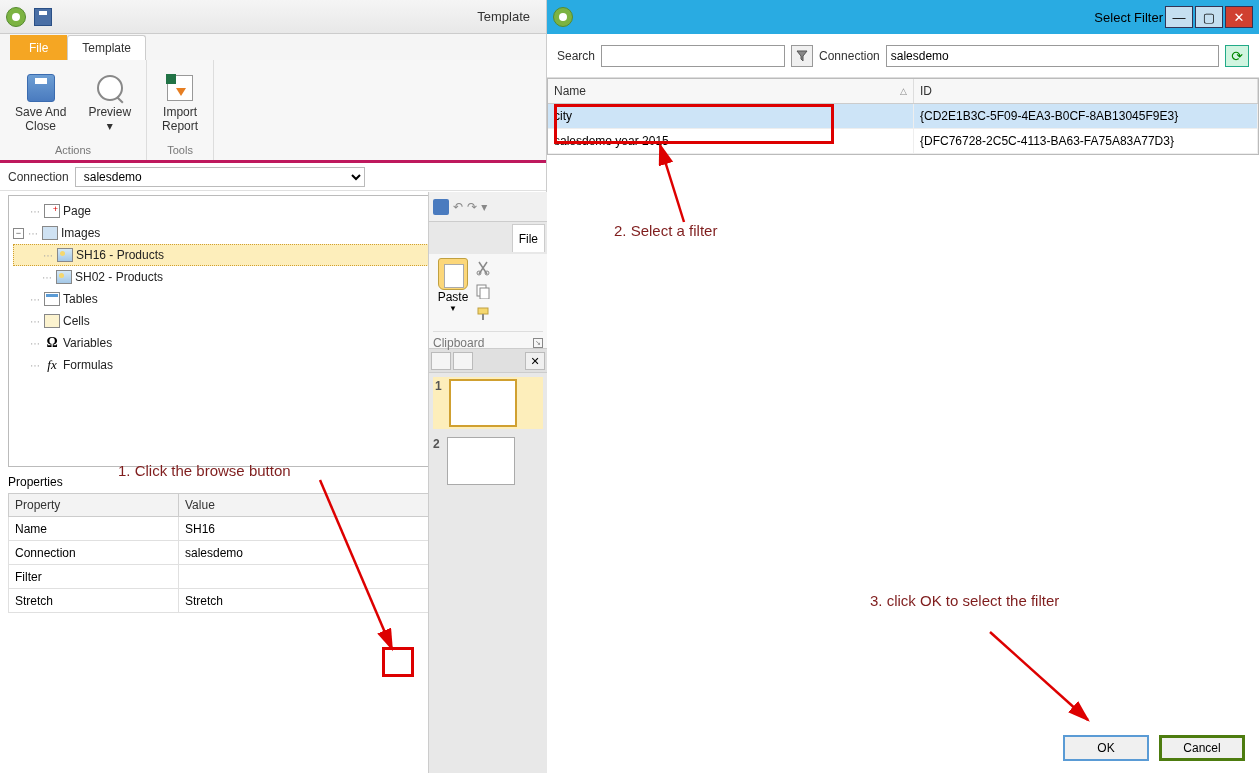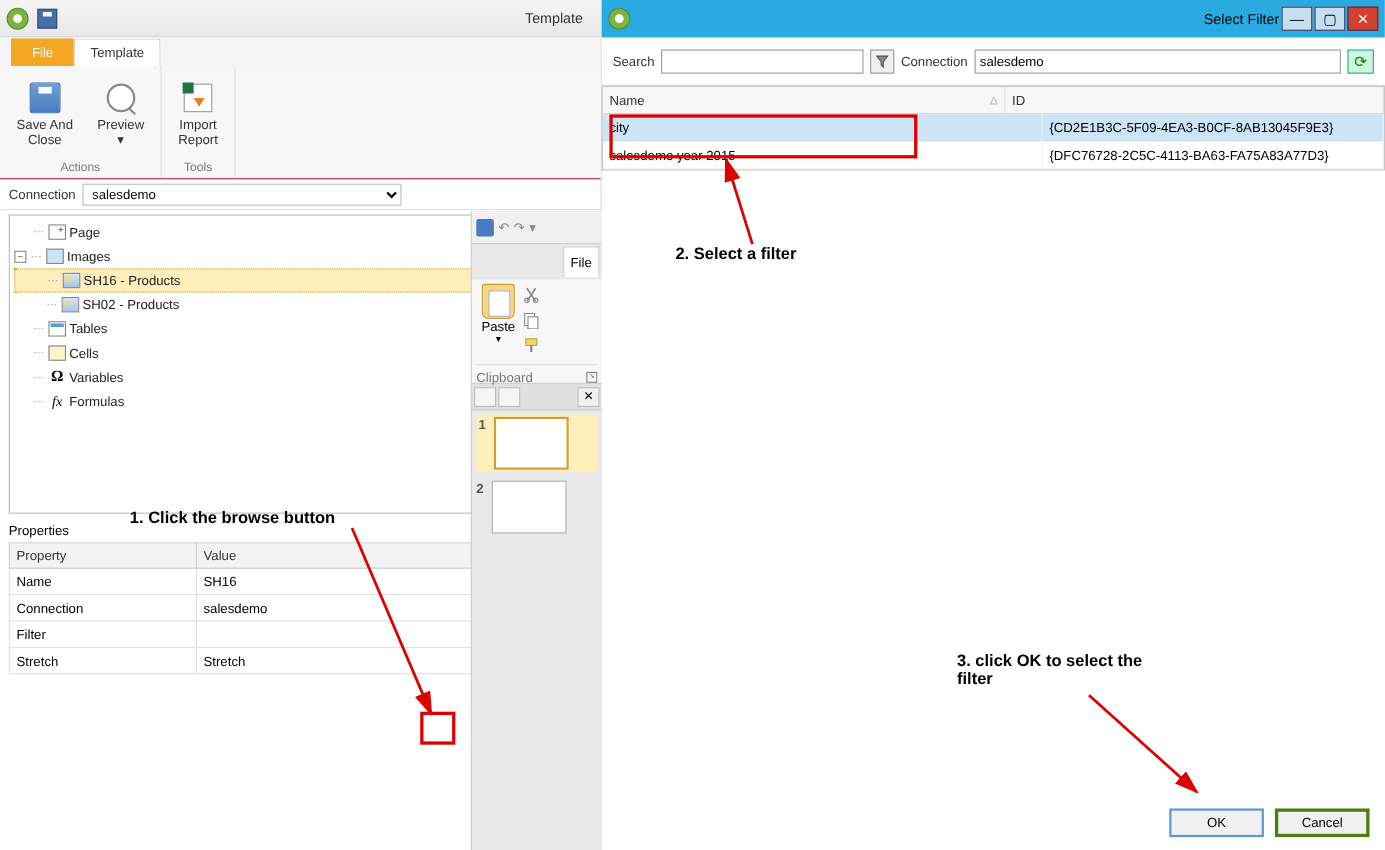--- a/index.html
+++ b/index.html
@@ -16,21 +16,21 @@
 .left-titlebar .save-ico::after { content: ''; position: absolute; width: 8px; height: 4px; background: #fff; top: 2px; left: 4px; }
 .left-titlebar .title-text { flex: 1; text-align: right; padding-right: 10px; color: #333; font-size: 13px; }
 
 
 .ribbon-tabs { height: 26px; display: flex; align-items: flex-end; padding-left: 10px; background: #f5f5f5; }
 .ribbon-tabs .tab { padding: 5px 14px; border: 1px solid transparent; border-bottom: none; cursor: pointer; color: #333; }
 .ribbon-tabs .tab.file { background: #f5a623; color: #fff; font-weight: 400; padding: 5px 18px; }
 .ribbon-tabs .tab.active { background: #fff; border-color: #ccc; border-radius: 3px 3px 0 0; }
 
 
-.ribbon-body { height: 103px; background: #f7f7f7; border-bottom: 1px solid #be185d; display: flex; }
+.ribbon-body { height: 103px; background: #f7f7f7; border-bottom: 3px solid #be185d; display: flex; }
 .ribbon-group { border-right: 1px solid #ddd; padding: 4px 8px; display: flex; flex-direction: column; }
 .ribbon-group-row { display: flex; gap: 8px; flex: 1; }
 .ribbon-btn { display: flex; flex-direction: column; align-items: center; justify-content: center; padding: 2px 6px; cursor: pointer; border: 1px solid transparent; }
 .ribbon-icon-lg { width: 32px; height: 32px; display: flex; align-items: center; justify-content: center; margin-bottom: 2px; }
 .ribbon-btn-label { text-align: center; line-height: 1.15; color: #333; }
 .ribbon-group-label { text-align: center; color: #777; font-size: 11px; padding-top: 2px; }
 
 
 .ico-save { width: 28px; height: 28px; background: linear-gradient(#6e9fd4, #4a7bbf); border: 1px solid #3a6baf; border-radius: 3px; position: relative; }
 .ico-save::after { content: ''; position: absolute; width: 12px; height: 6px; background: #fff; top: 3px; left: 7px; }
@@ -120,30 +120,30 @@
 .dlg-search-row .refresh { width: 24px; height: 22px; border: 1px solid #2a8; background: #d0f5e0; display: flex; align-items: center; justify-content: center; cursor: pointer; color: #080; font-size: 14px; }
 
 .dlg-grid { border: 1px solid #bbb; margin: 0; }
 .dlg-grid-head { display: flex; background: #f7f7f7; border-bottom: 1px solid #ccc; }
 .dlg-grid-head .col { padding: 5px 6px; border-right: 1px solid #ddd; color: #333; display: flex; align-items: center; justify-content: space-between; }
 .dlg-grid-head .col.name { width: 366px; }
 .dlg-grid-head .col.id { flex: 1; }
 .dlg-grid-head .sort { font-size: 9px; color: #888; }
 .dlg-grid-row { display: flex; border-bottom: 1px solid #eee; cursor: pointer; }
 .dlg-grid-row .cell { padding: 5px 6px; border-right: 1px solid #eee; }
-.dlg-grid-row .cell.name { width: 400px; }
+.dlg-grid-row .cell.name { width: 366px; }
 .dlg-grid-row .cell.id { flex: 1; }
 .dlg-grid-row.sel { background: #cde4f7; }
 
 .dlg-footer { position: absolute; bottom: 12px; right: 14px; display: flex; gap: 10px; }
 .dlg-footer button { width: 86px; height: 26px; border: 3px solid #4d7c0f; background: #f0f0f0; cursor: pointer; }
 .dlg-footer button.ok { border: 2px solid #5a9bd5; }
 
 
-.anno { position: absolute; color: #000000; font-weight: bold; font-size: 15px; pointer-events: none; z-index: 100; }
+.anno { position: absolute; color: #7f1d1d; font-weight: normal; font-size: 15px; pointer-events: none; z-index: 100; }
 .anno-box { position: absolute; border: 3px solid #d00; pointer-events: none; z-index: 99; }
 
 svg.arrow { position: absolute; pointer-events: none; z-index: 98; overflow: visible; }
 </style>
 </head>
 <body>
 
 <div class="left-app">
   <div class="left-titlebar">
     <span class="app-icon"></span>

